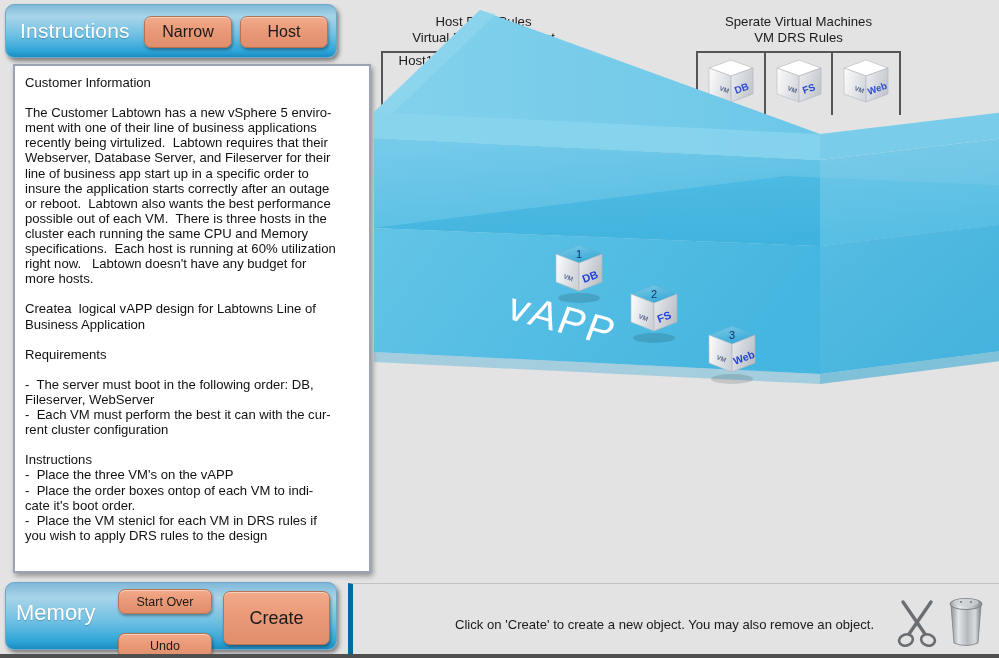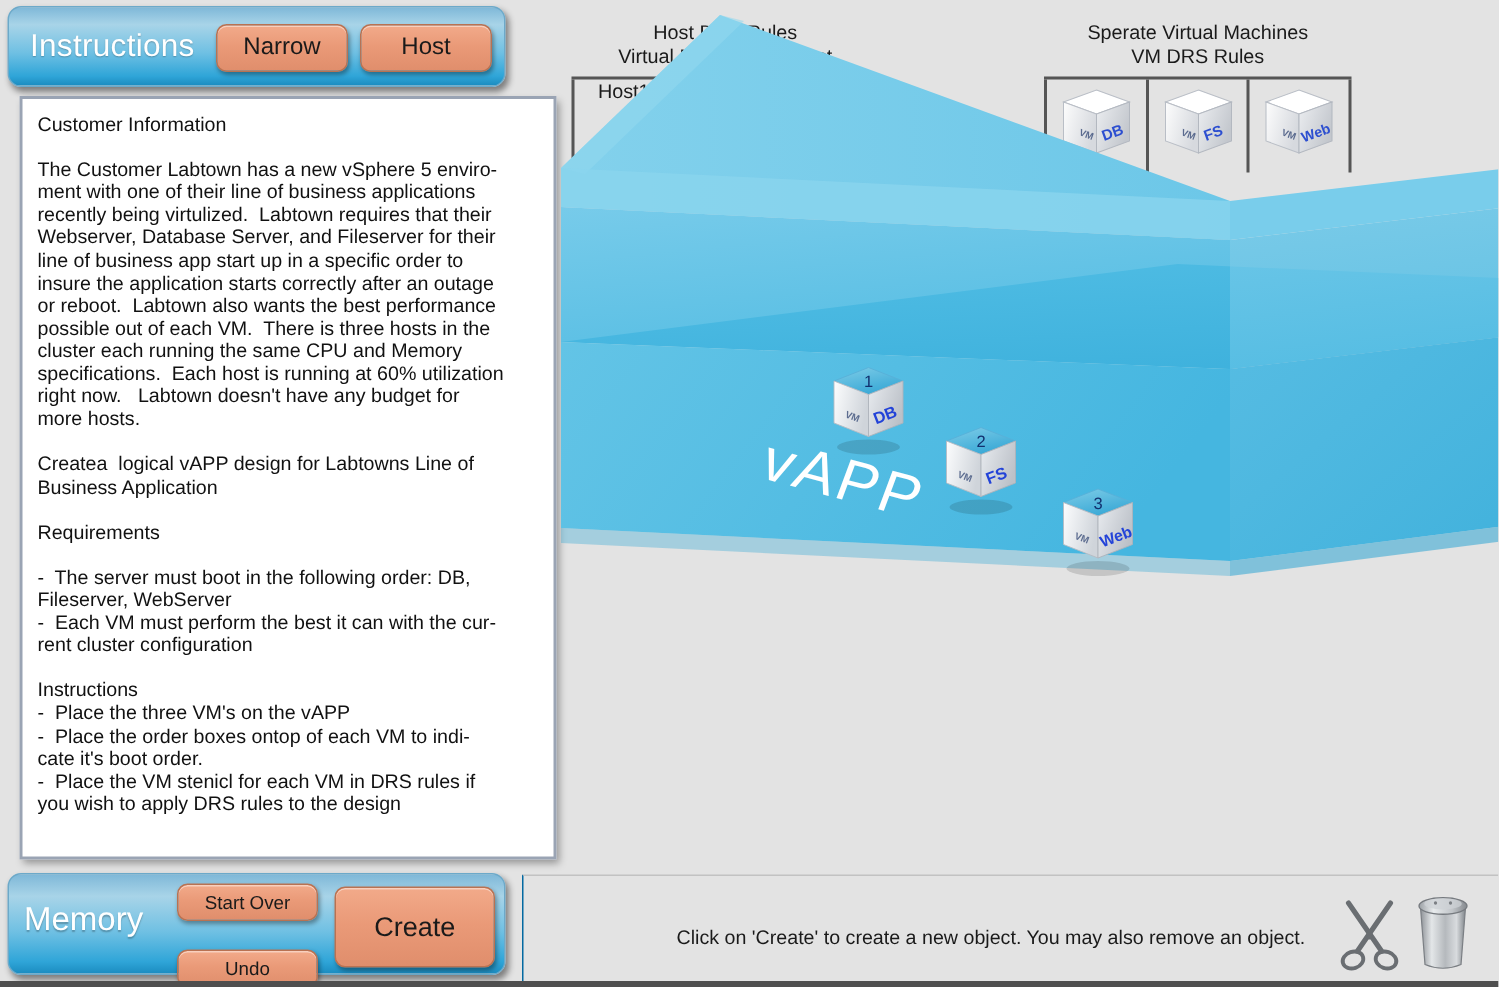--- a/index.html
+++ b/index.html
@@ -145,21 +145,21 @@
   
   #canvas { position: absolute; left: 350px; top: 0; right: 0; bottom: 0; }
 
   
   #status-bar {
     position: absolute;
     left: 348px; top: 583px;
     width: 651px; height: 71px;
     background: #e3e3e3;
     border-top: 1px solid #c2c2c2;
-    border-left: 1px solid #0369a1;
+    border-left: 5px solid #0369a1;
   }
   #status-text {
     position: absolute;
     left: 102px; top: 33px;
     font-size: 13.1px;
     color: #1a1a1a;
     white-space: nowrap;
   }
   #scissors-icon {
     position: absolute; left: 542px; top: 14px;

